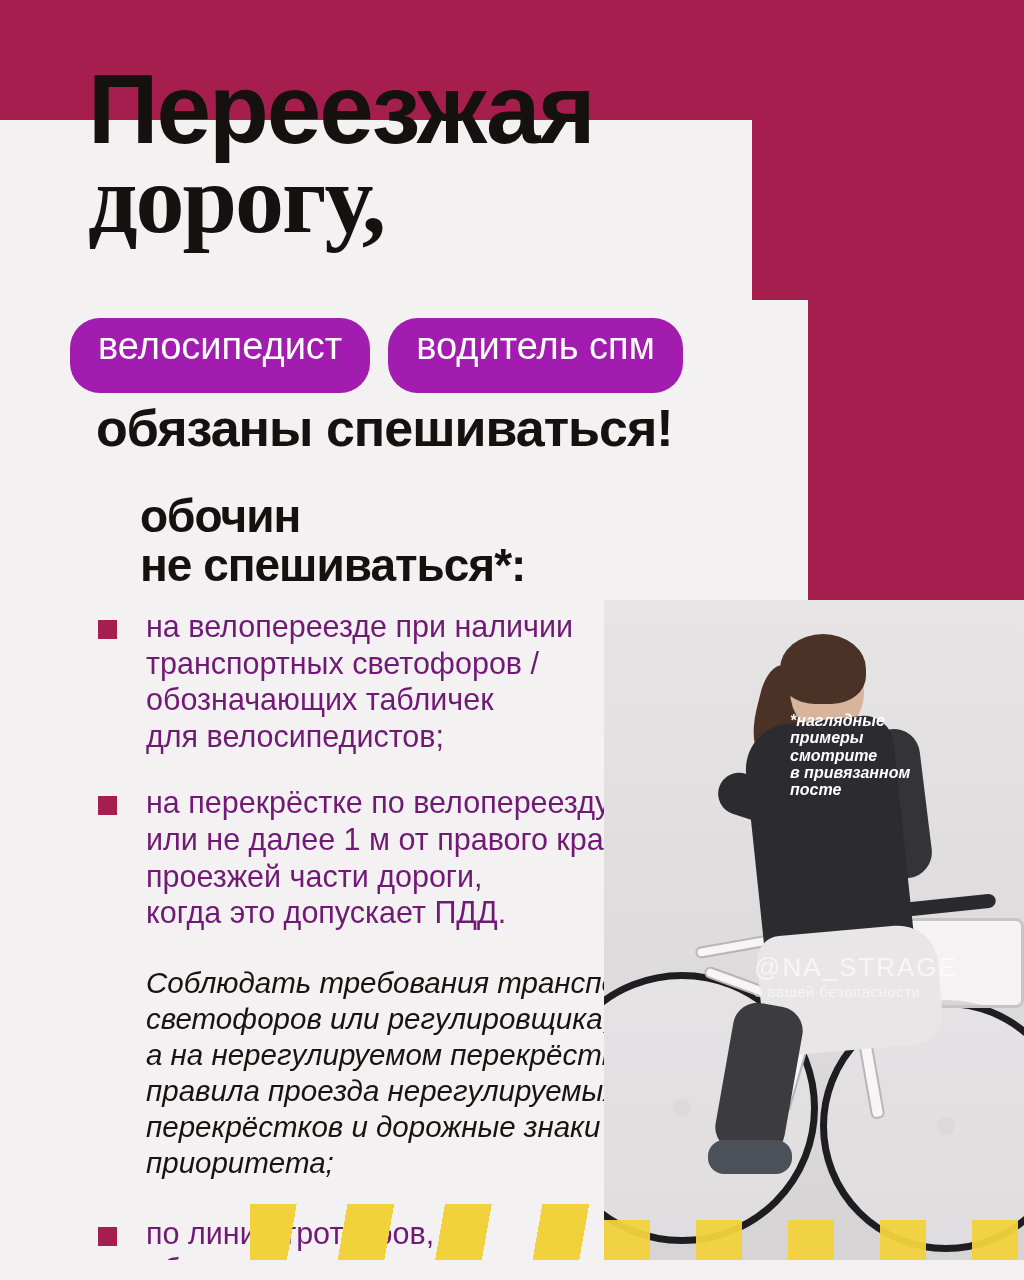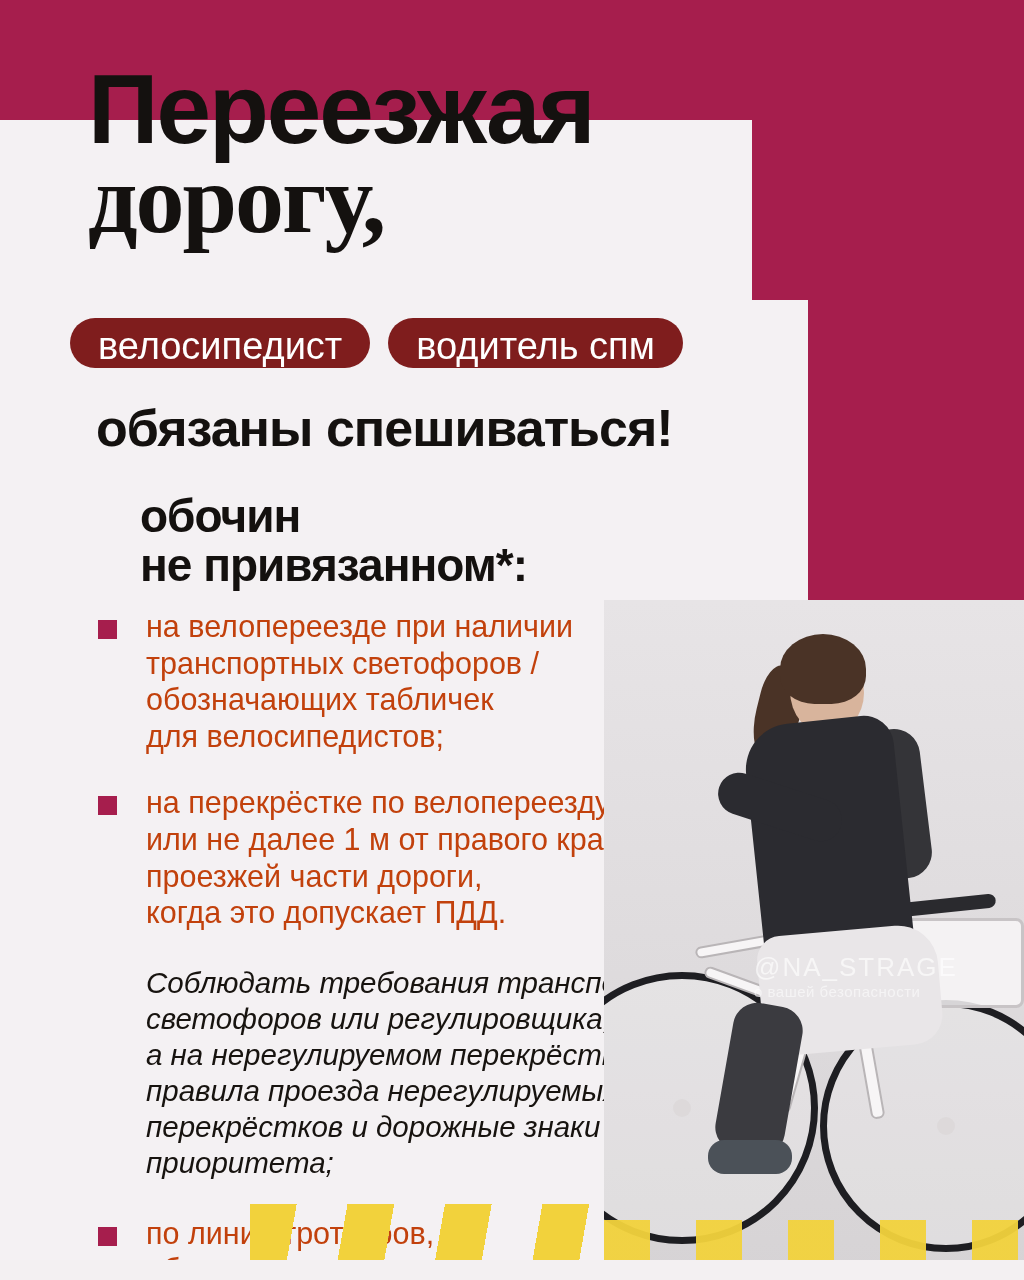--- a/index.html
+++ b/index.html
@@ -74,24 +74,24 @@
 
   
   .pills {
     position: absolute;
     left: 70px;
     top: 318px;
     display: flex;
     gap: 18px;
   }
   .pill {
-    background: #7f1d1d;
+    background: #a21caf;
     color: #ffffff;
     border-radius: 30px;
-    padding: 8px 28px 0 28px;
+    padding: 8px 28px 25px 28px;
     font-size: 38px;
     line-height: 1.1;
     font-weight: 400;
     white-space: nowrap;
   }
 
   .subhead {
     position: absolute;
     left: 96px;
     top: 398px;
@@ -129,21 +129,21 @@
   }
   .bullet .sq {
     position: absolute;
     left: 0; top: 12px;
     width: 19px; height: 19px;
     background: #a61e4d;
   }
   .bullet .txt {
     font-size: 30.5px;
     line-height: 1.2;
-    color: #c2410c;
+    color: #701a75;
     white-space: pre-line;
   }
   .note {
     font-size: 29.5px;
     line-height: 1.22;
     font-style: italic;
     color: #17130f;
     white-space: pre-line;
     margin: 34px 0 34px 48px;
   }
@@ -327,21 +327,21 @@
 
   <div class="pills">
     <div class="pill">велосипедист</div>
     <div class="pill">водитель спм</div>
   </div>
 
   <div class="subhead">обязаны спешиваться!</div>
 
   <div class="section-title">
     <span>обочин</span>
-    <span>не привязанном*:</span>
+    <span>не спешиваться*:</span>
   </div>
 
   <div class="bullets">
     <div class="bullet">
       <span class="sq"></span>
       <div class="txt">на велопереезде при наличии
 транспортных светофоров /
 обозначающих табличек
 для велосипедистов;</div>
     </div>
@@ -359,20 +359,25 @@
 перекрёстков и дорожные знаки
 приоритета;</div>
     <div class="bullet">
       <span class="sq"></span>
       <div class="txt">по линии тротуаров,
 обочин + уступать дорогу
 другим ТС</div>
     </div>
   </div>
 
+  <div class="footnote">*наглядные
+примеры
+смотрите
+в привязанном
+посте</div>
 
   <div class="crosswalk-left"></div>
 
   <div class="photo">
     <div class="photo-bg"></div>
 
     <div class="wheel rear"></div>
     <div class="wheel front"></div>
     <div class="hub rear"></div>
     <div class="hub front"></div>

